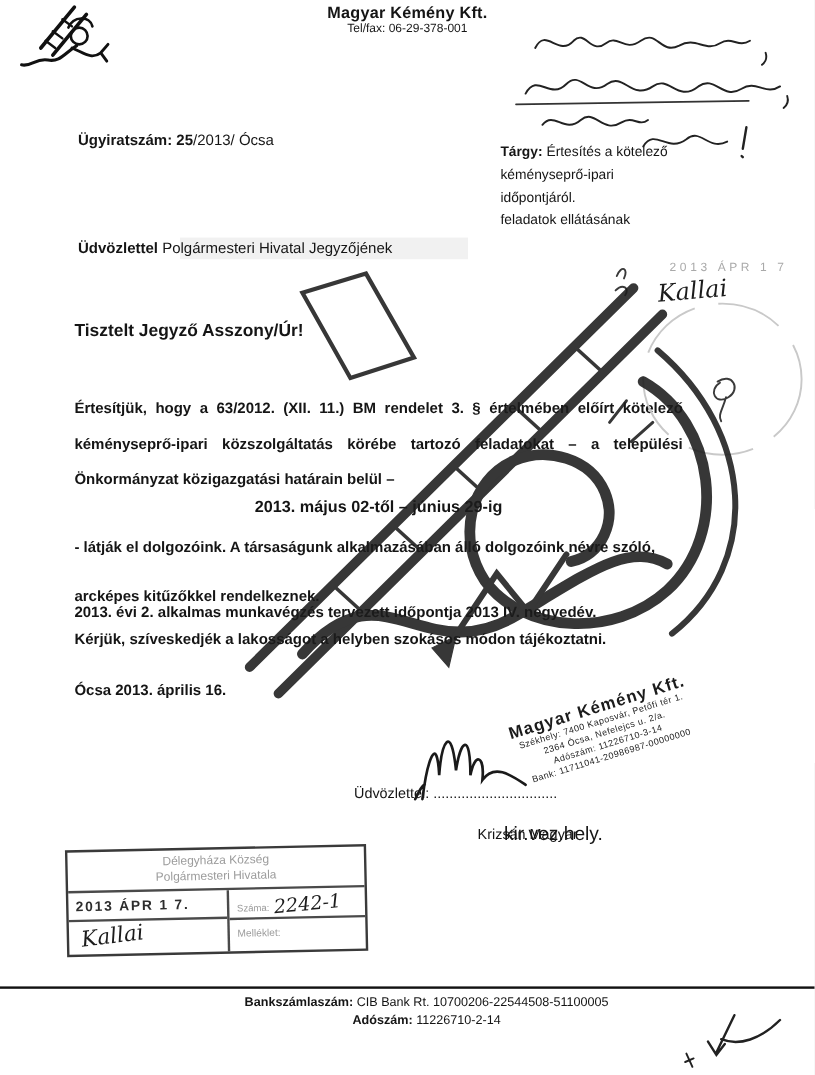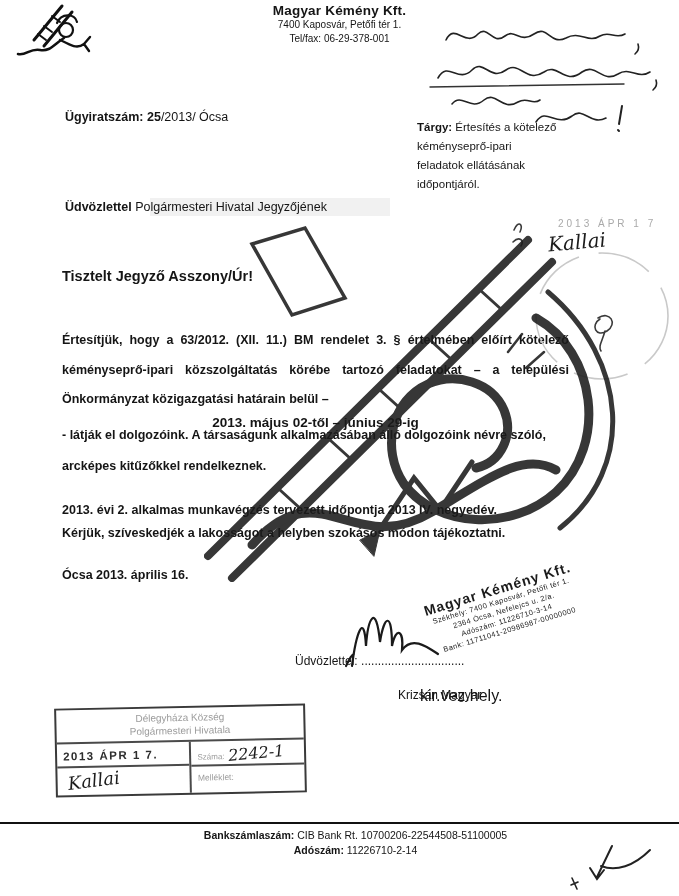--- a/index.html
+++ b/index.html
@@ -11,21 +11,21 @@
   .hdr .l{font-size:10px;line-height:14px;}
   .ref{left:65px;top:110px;font-size:12.5px;z-index:2;}
   .b{font-weight:bold;}
   .subject{left:417px;top:118px;width:180px;font-size:11.5px;line-height:19px;z-index:2;}
   .ghost{left:150px;top:198px;width:240px;height:18px;background:#f1f1f1;z-index:1;}
   .addressee{left:65px;top:200px;font-size:12.5px;z-index:2;}
   .salutation{left:62px;top:268px;font-size:14.5px;font-weight:bold;z-index:2;}
   .para{left:62px;width:507px;font-size:12.5px;line-height:29.5px;z-index:2;font-weight:bold;}
   .p1{top:326px;text-align:justify;}
   .range{top:408px;text-align:center;font-weight:bold;font-size:13.5px;}
-  .p2{top:420px;line-height:31px;}
+  .p2{top:436px;line-height:41px;}
   .p3{top:496px;}
   .p4{top:519px;}
   .dateline{top:561px;}
   .greet{left:295px;top:654px;font-size:12px;z-index:2;}
   .sig-name{left:398px;top:688px;font-size:12px;z-index:2;}
   .sig-title{left:408px;top:687px;font-size:16px;z-index:2;padding-left:12px;}
   .stamp-co{left:383px;top:580px;width:240px;transform:rotate(-17deg);text-align:center;
             color:#1b1b1b;z-index:2;}
   .stamp-co .n{font-size:14px;font-weight:bold;letter-spacing:1px;}
   .stamp-co .s{font-size:7.5px;line-height:10px;letter-spacing:.4px;}
@@ -50,33 +50,32 @@
   .footer{left:0;right:0;top:828px;text-align:center;font-size:10.5px;line-height:15px;z-index:2;padding-left:32px;}
   .svg-overlay{position:absolute;left:0;top:0;z-index:3;pointer-events:none;}
 </style>
 </head>
 <body>
 
 <div class="page">
 
   <div class="abs hdr">
     <div class="co">Magyar Kémény Kft.</div>
-    <div class="l">7400 Kaposvár, Petőfi tér 1.</div>
     <div class="l">Tel/fax: 06-29-378-001</div>
   </div>
 
   <div class="abs ref">
     <span class="b">Ügyiratszám: 25</span><span>/2013/ Ócsa</span>
   </div>
 
   <div class="abs subject">
     <div><span class="b">Tárgy:</span> <span>Értesítés a kötelező</span></div>
     <div>kéményseprő-ipari</div>
+    <div>időpontjáról.</div>
     <div>feladatok ellátásának</div>
-    <div>időpontjáról.</div>
   </div>
 
   <div class="abs ghost"></div>
 
   <div class="abs addressee">
     <span class="b">Üdvözlettel</span><span> Polgármesteri Hivatal Jegyzőjének</span>
   </div>
 
   <div class="abs faint-date">2013 ÁPR 1 7</div>
   <div class="abs kallai-right hand">Kallai</div>

